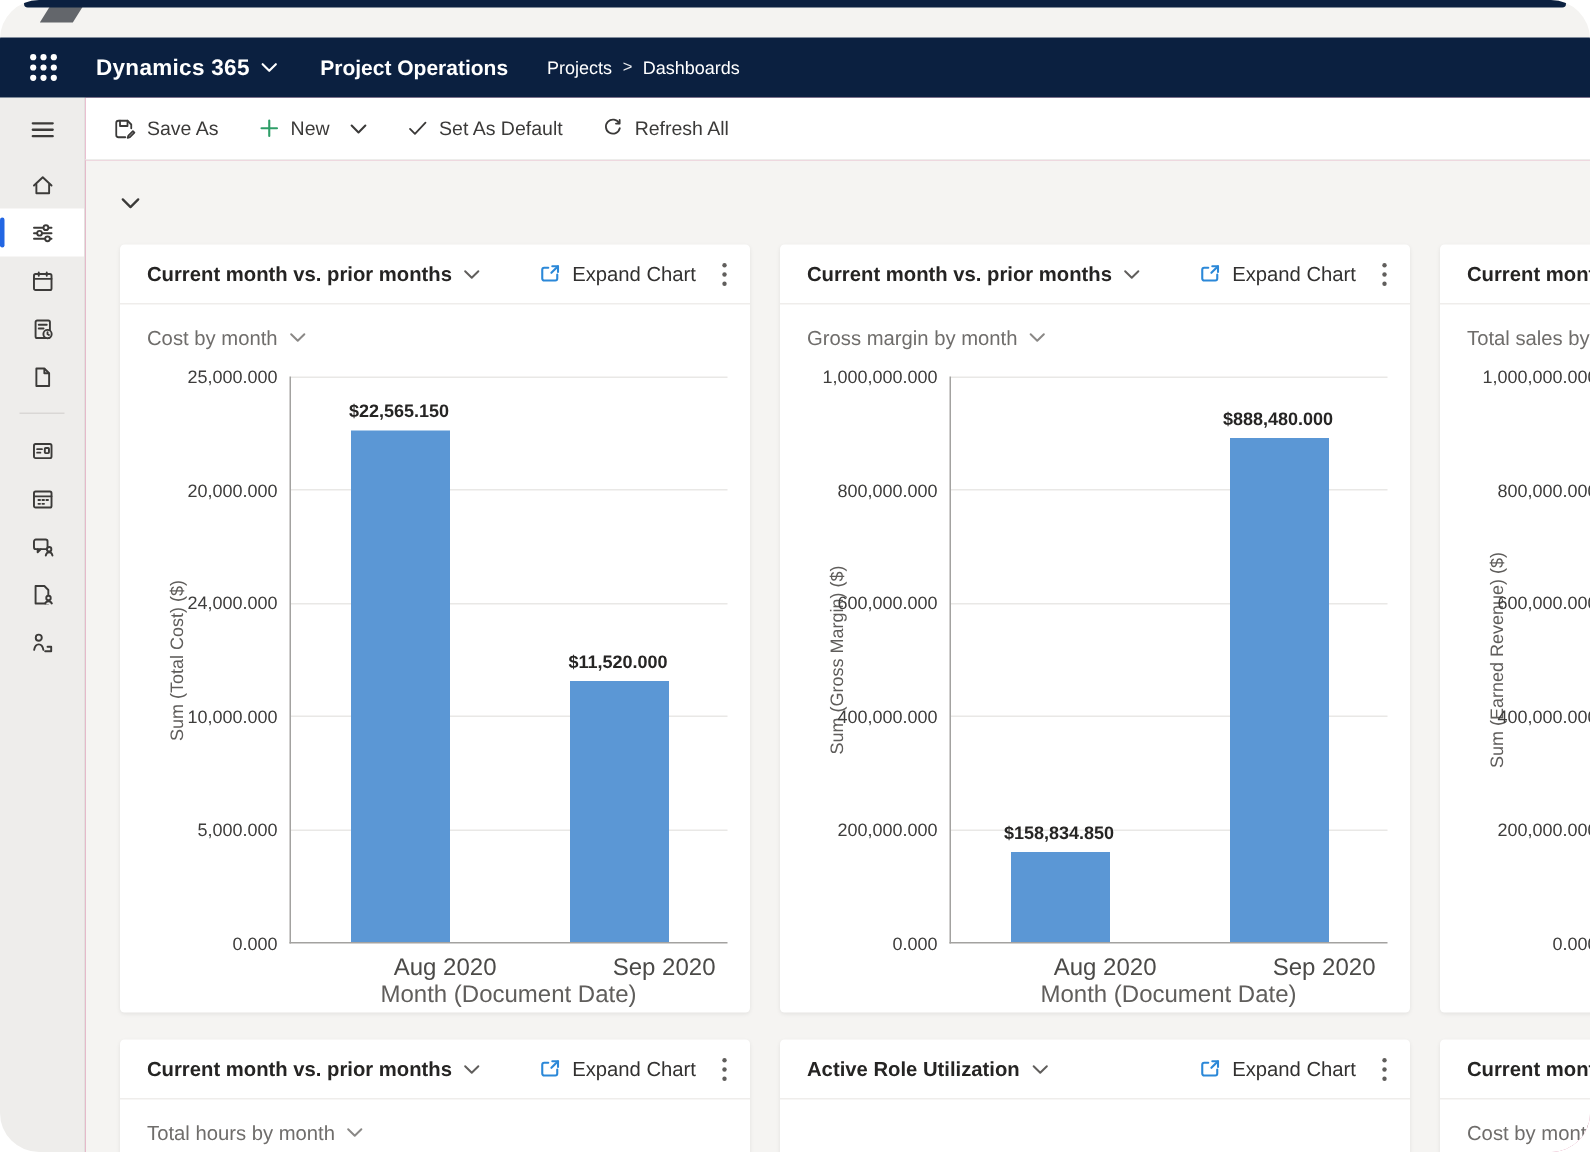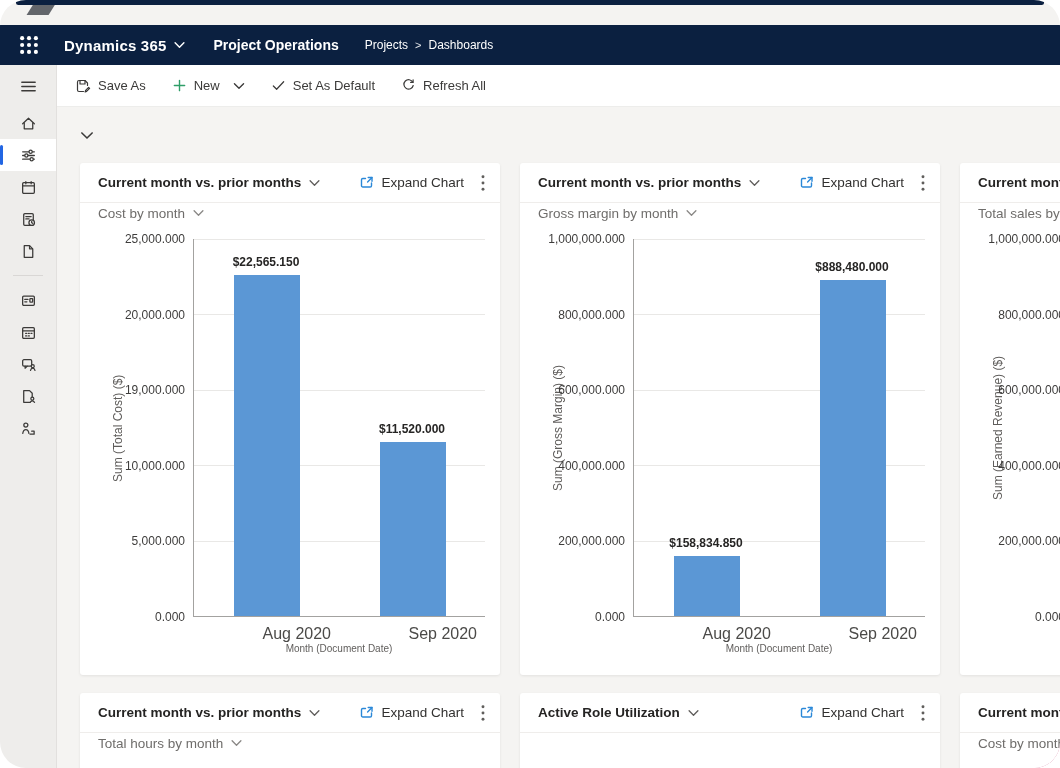--- a/index.html
+++ b/index.html
@@ -46,31 +46,31 @@
   .page-title{display:flex;align-items:center;gap:10px;font-size:19px;font-weight:600;color:#242322;height:30px;}
 
   .cards-grid{display:flex;flex-wrap:wrap;gap:18px 20px;width:1340px;margin-top:13px;}
   .card{width:420px;height:512px;background:#fff;border-radius:3px;flex:none;
        box-shadow:0 1px 3px rgba(0,0,0,.08);}
   .card-header{height:40px;display:flex;align-items:center;padding:0 14px 0 18px;border-bottom:1px solid #efedeb;}
   .card-title{font-size:13.5px;font-weight:700;color:#252423;display:flex;align-items:center;gap:8px;cursor:pointer;white-space:nowrap;}
   .expand-btn{margin-left:auto;display:flex;align-items:center;gap:7px;font-size:13.5px;color:#323130;cursor:pointer;white-space:nowrap;}
   .expand-icon{color:var(--expand);display:flex;}
   .kebab{margin-left:16px;display:flex;cursor:pointer;}
-  .card-sub{margin:0 0 0 18px;font-size:13.5px;color:#6f6d6b;display:flex;align-items:center;gap:8px;height:20px;cursor:pointer;white-space:nowrap;}
+  .card-sub{margin:12px 0 0 18px;font-size:13.5px;color:#6f6d6b;display:flex;align-items:center;gap:8px;height:20px;cursor:pointer;white-space:nowrap;}
 
   .chart{position:relative;height:440px;}
   .plot{position:absolute;left:113px;top:16px;width:292px;height:378px;
        border-left:1px solid #a3a2a0;border-bottom:1px solid #a3a2a0;}
   .gridline{position:absolute;left:0;right:0;height:1px;background:#e9e8e6;}
   .bar{position:absolute;bottom:0;width:66px;background:var(--bar);}
   .ytick{position:absolute;right:315px;transform:translateY(-50%);font-size:12px;color:#3e3d3c;white-space:nowrap;}
   .bar-label{position:absolute;width:170px;text-align:center;font-size:12px;font-weight:600;color:#262524;white-space:nowrap;}
   .xtick{position:absolute;width:130px;text-align:right;font-size:16px;color:#4b4a48;white-space:nowrap;}
-  .xtitle{position:absolute;text-align:center;font-size:10px;color:#605e5c;white-space:nowrap;}
+  .xtitle{position:absolute;text-align:center;font-size:16px;color:#605e5c;white-space:nowrap;}
   .chart-ylabel{position:absolute;left:30px;top:16px;height:378px;width:16px;writing-mode:vertical-rl;
        transform:rotate(180deg);display:flex;align-items:center;justify-content:center;
        font-size:12px;color:#5f5d5b;white-space:nowrap;}
   .chev{display:flex;}
 </style>
 </head>
 <body>
 
 <div class="frame">
   <div class="chrome-strip"></div>
@@ -277,21 +277,21 @@
                   <div class="gridline" style="top: 0%;"></div>
                   <div class="gridline" style="top: 20%;"></div>
                   <div class="gridline" style="top: 40%;"></div>
                   <div class="gridline" style="top: 60%;"></div>
                   <div class="gridline" style="top: 80%;"></div>
                   <div class="bar" style="left: 40px; height: 341px;"></div>
                   <div class="bar" style="left: 186px; height: 174px;"></div>
                 </div>
                 <div class="ytick" style="top: 16px;">25,000.000</div>
                 <div class="ytick" style="top: 91.6px;">20,000.000</div>
-                <div class="ytick" style="top: 167.2px;">19,000.000</div>
+                <div class="ytick" style="top: 167.2px;">24,000.000</div>
                 <div class="ytick" style="top: 242.8px;">10,000.000</div>
                 <div class="ytick" style="top: 318.4px;">5,000.000</div>
                 <div class="ytick" style="top: 394px;">0.000</div>
                 <div class="bar-label" style="left: 101px; top: 32px;">$22,565.150</div>
                 <div class="xtick" style="left: 121px; top: 402px;">Aug 2020</div>
                 <div class="bar-label" style="left: 247px; top: 199px;">$11,520.000</div>
                 <div class="xtick" style="left: 267px; top: 402px;">Sep 2020</div>
                 <div class="xtitle" style="left: 113px; width: 292px; top: 420px;">Month (Document Date)</div>
               </div>
   </div>

